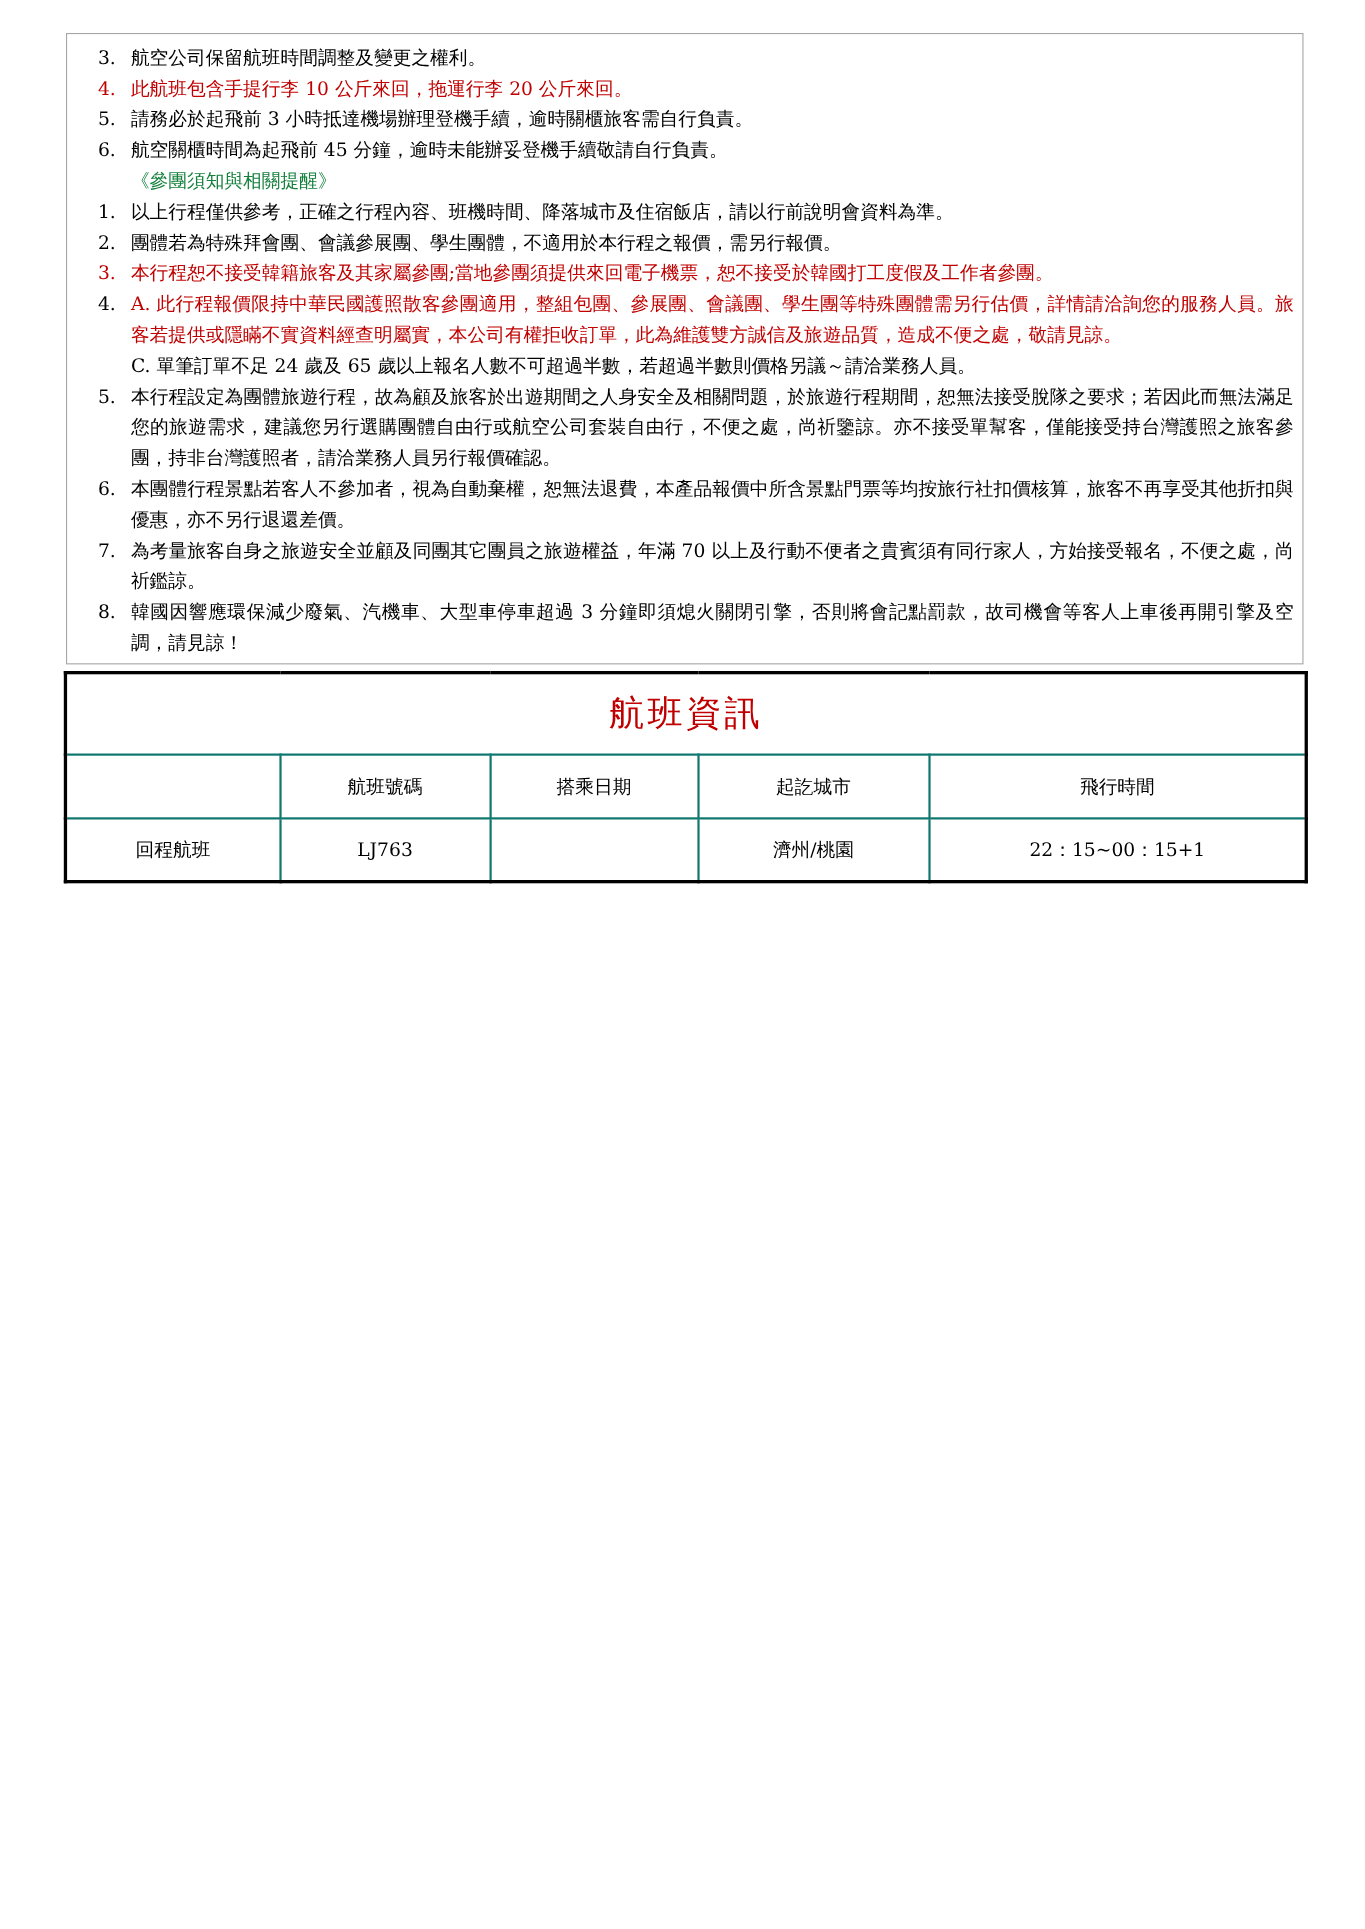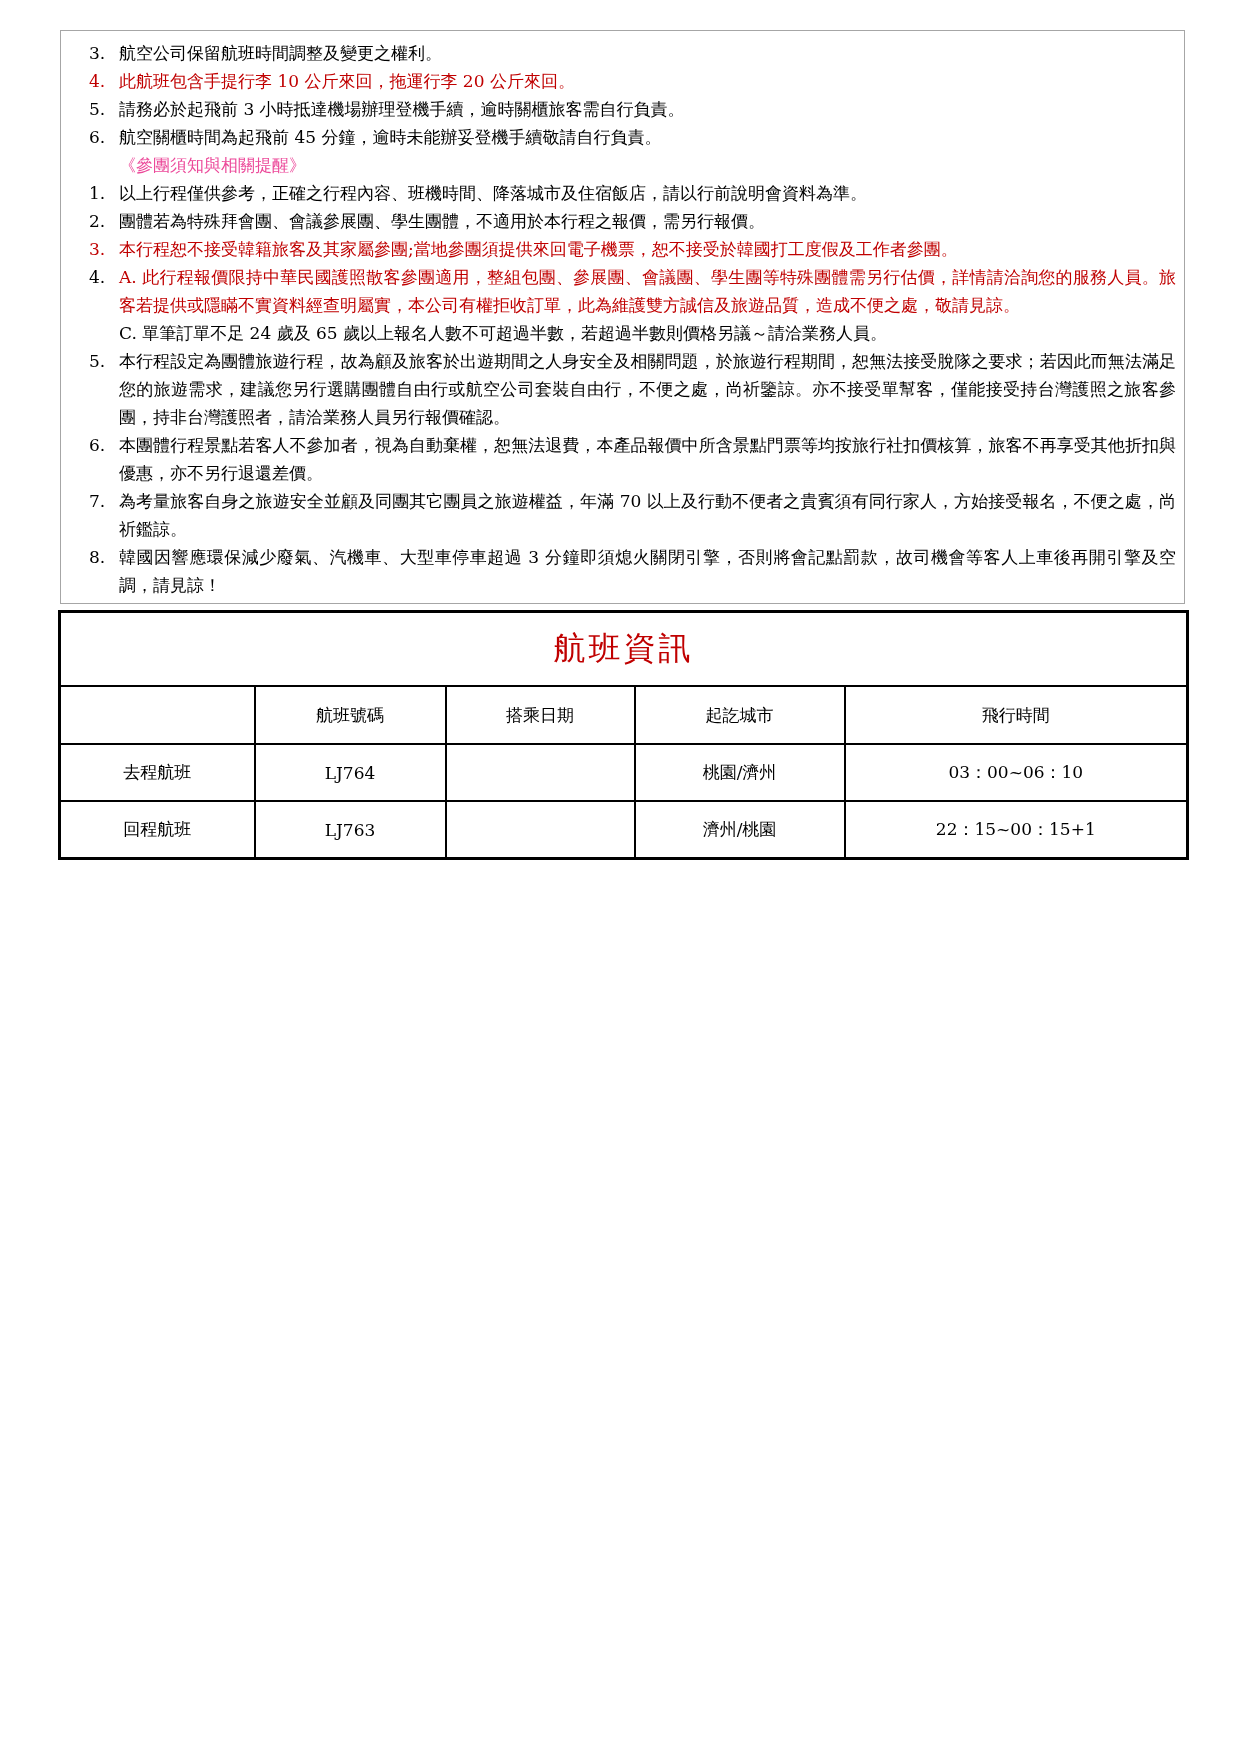--- a/index.html
+++ b/index.html
@@ -18,39 +18,39 @@
     width:1125px;
     border:1px solid #a6a6a6;
     padding:8px 4px 4px 4px;
   }
   .list{padding:0 4px 0 24px;}
   .li{display:flex;font-size:17px;line-height:28px;}
   .li .num{flex:0 0 30px;}
   .li .txt{flex:1;text-align:justify;}
   .line{text-align:justify;}
   .c-red{color:#c00000;}
-  .c-blue{color:#ec4899;}
+  .c-blue{color:#15803d;}
   .section-heading{
     font-size:17px;line-height:28px;
     padding-left:54px;
   }
   .footer-note{
     margin:22px 2px 4px 2px;
     font-size:17px;line-height:28px;
     text-align:justify;
   }
   table.flight-table{
     margin:6px 0 0 -2px;
     border-collapse:collapse;
     table-layout:fixed;
     width:1128px;
     border:3px solid #000000;
   }
   table.flight-table td{
-    border:2px solid #000000;
+    border:2px solid #0f766e;
     text-align:center;
     vertical-align:middle;
     font-size:17px;
     padding:0 4px;
     overflow:hidden;
   }
   td.title-cell{height:72px;}
   .table-title{
     color:#c00000;
     font-size:32px;
@@ -142,27 +142,20 @@
           </td>
         </tr>
         <tr class="head-row">
           <td></td>
           <td>航班號碼</td>
           <td>搭乘日期</td>
           <td>起訖城市</td>
           <td>飛行時間</td>
         </tr>
         <tr class="data-row">
-          <td>去程航班</td>
-          <td>LJ764</td>
-          <td></td>
-          <td>桃園/濟州</td>
-          <td>03：00~06：10</td>
-        </tr>
-        <tr class="data-row">
           <td>回程航班</td>
           <td>LJ763</td>
           <td></td>
           <td>濟州/桃園</td>
           <td>22：15~00：15+1</td>
         </tr>
       </tbody>
     </table>
   </div>
 </div>

